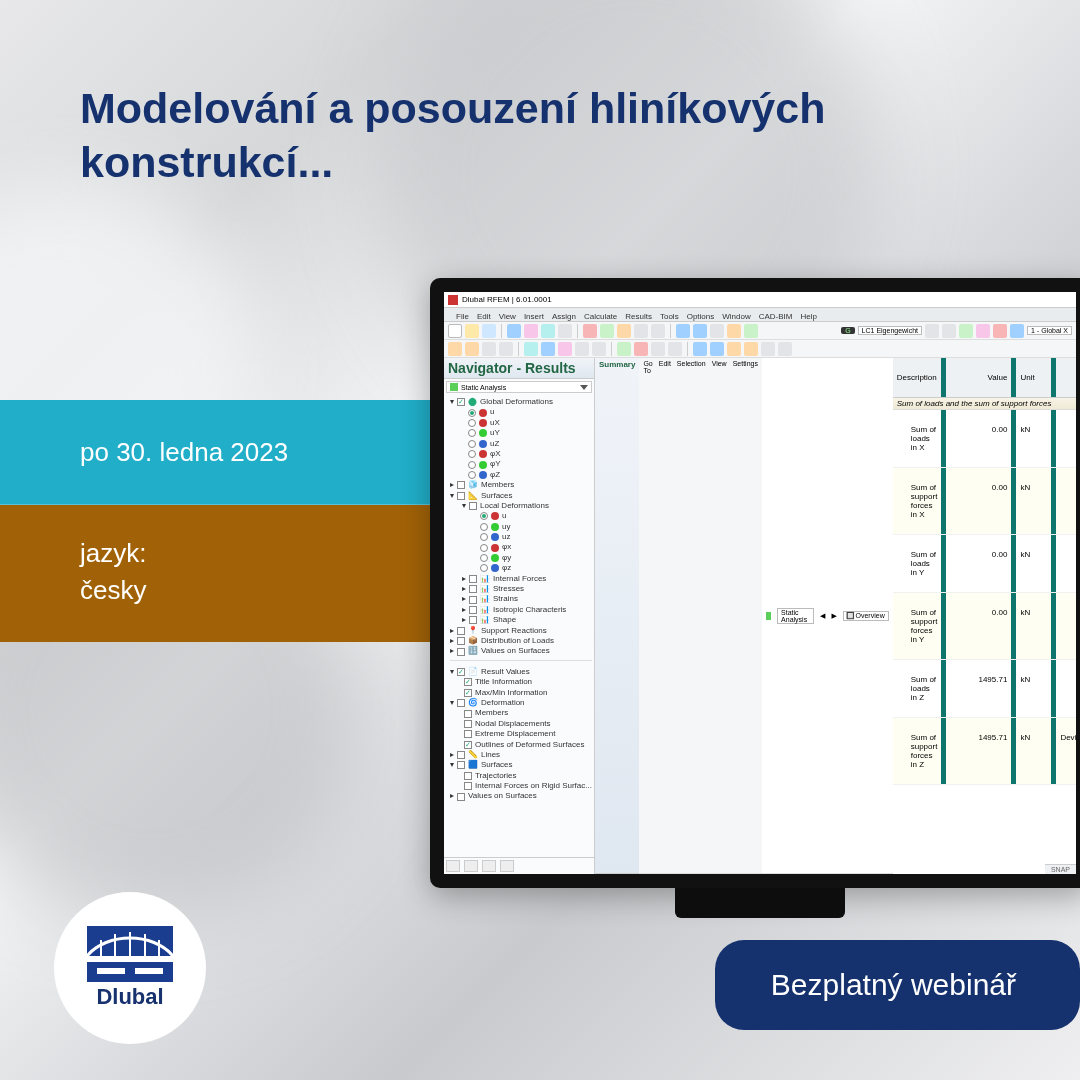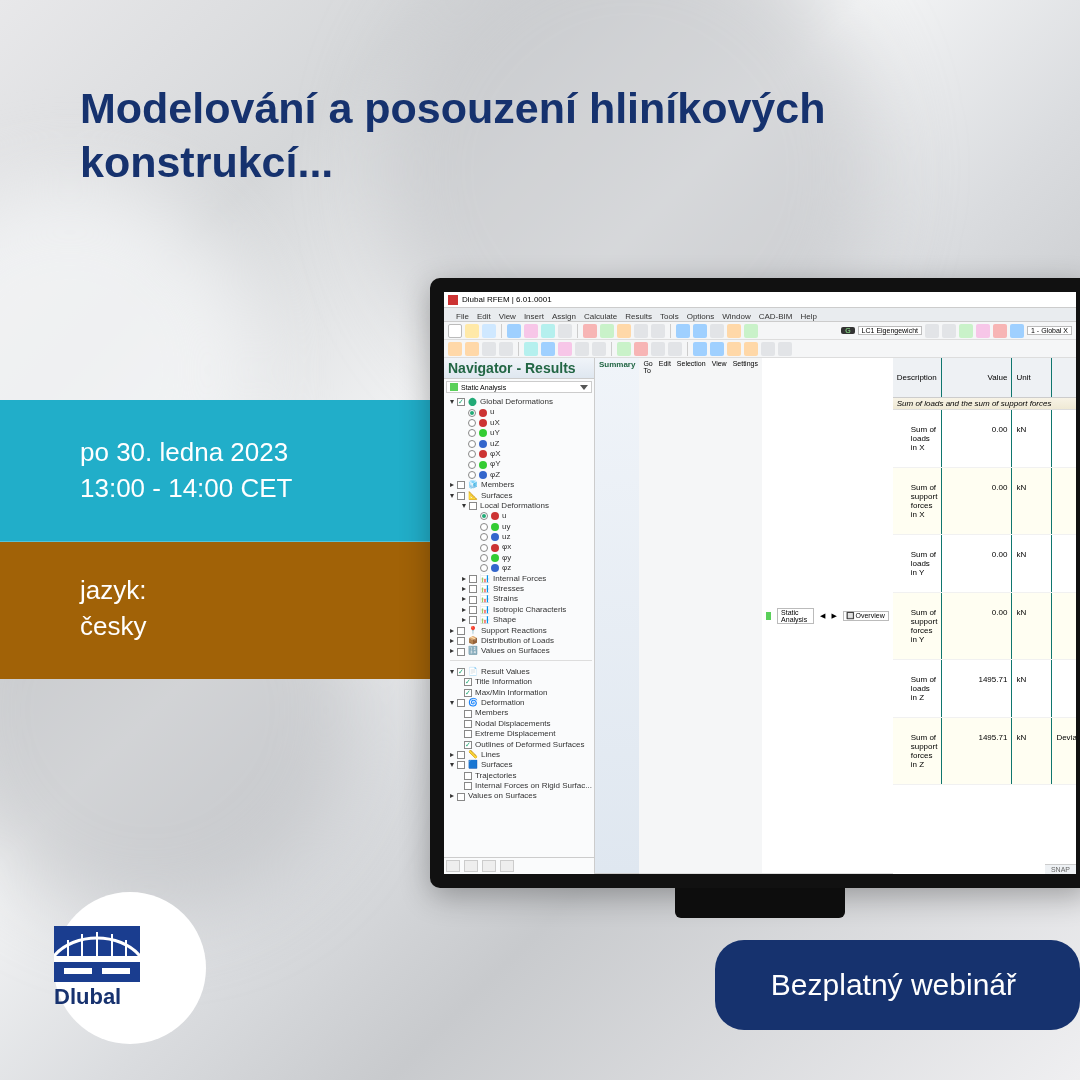--- a/index.html
+++ b/index.html
@@ -22,21 +22,21 @@
 .info-box {
   position: absolute; left: 0; top: 400px; width: 430px;
   color: #fff; font-size: 26px; line-height: 1.4;
 }
 .info-box .row1 { background: #21aec9; padding: 34px 60px 34px 80px; border-bottom: 1px solid rgba(255,255,255,0.25); }
 .info-box .row2 { background: #a16207; padding: 30px 40px 34px 80px; }
 
 .logo-wrap {
   position: absolute; left: 54px; bottom: 36px;
   width: 152px; height: 152px; background: #fff; border-radius: 50%;
-  display: flex; flex-direction: column; justify-content: center;
+  display: flex; flex-direction: column; align-items: center; justify-content: center;
 }
 .logo-svg { width: 86px; height: 56px; }
 .logo-text { font-size: 22px; font-weight: 700; color: #17326f; margin-top: 2px; }
 
 .cta {
   position: absolute; right: 0; bottom: 50px;
   background: #16326e; color: #fff; font-size: 30px;
   padding: 28px 64px 28px 56px;
   border-radius: 29px;
 }
@@ -86,21 +86,21 @@
 
 .view-wrap{flex:1;display:flex;flex-direction:row}
 .viewport{flex:1;background:#f2f2ed;position:relative;border-bottom:1px solid #ccc}
 .viewport svg{width:100%;height:100%}
 
 .sum-hdr{background:linear-gradient(#f0f4f9,#dfe7f0);padding:2px 4px;font-size:8px;font-weight:600;color:#264;border-bottom:1px solid #ccc}
 .sum-bar{background:#f5f6f7;padding:2px 4px;font-size:7px;display:flex;gap:6px;border-bottom:1px solid #ddd}
 .sum-ctrl{background:#fff;padding:2px 4px;font-size:7px;display:flex;gap:6px;align-items:center;border-bottom:1px solid #ddd}
 .sum-table{background:#fff;font-size:8px}
 .th{display:flex;background:#eef1f4;border-bottom:1px solid #ccc}
-.th>div,.tr>div{padding:15px 4px;border-right:1px solid #0f766e}
+.th>div,.tr>div{padding:15px 4px;border-right:5px solid #0f766e}
 .th .c1,.tr .c1{flex:1}
 .th .c2,.tr .c2{width:70px;text-align:right}
 .th .c3,.tr .c3{width:40px}
 .th .c4,.tr .c4{width:90px}
 .tr{display:flex;border-bottom:1px solid #f1f1f1}
 .tr.shade{background:#fffef2}
 .sect-row{background:linear-gradient(#f7f3e6,#efe9d4);font-style:italic;padding:1px 4px;border-bottom:1px solid #ddd}
 .pager{font-size:7px;padding:2px 4px;color:#555;border-top:1px solid #ddd;display:flex;gap:6px;align-items:center}
 .statusbar{position:absolute;bottom:0;right:0;background:#eef1f4;border-top:1px solid #ccc;font-size:7px;padding:1px 6px;color:#666}
 </style>
@@ -109,21 +109,20 @@
 
 <div class="blur1"></div>
 <div class="blur2"></div>
 <div class="blur3"></div>
 
 <div class="headline">Modelování a posouzení hliníkových konstrukcí...</div>
 
 <div class="info-box">
   <div class="row1">
     <div>po 30. ledna 2023</div>
-    <div>13:00 - 14:00 CET</div>
   </div>
   <div class="row2">
     <div>jazyk:</div>
     <div>česky</div>
   </div>
 </div>
 
 <div class="logo-wrap">
   <svg class="logo-svg" viewBox="0 0 86 56">
     <rect x="0" y="0" width="86" height="56" fill="#1a3d8f"></rect>

